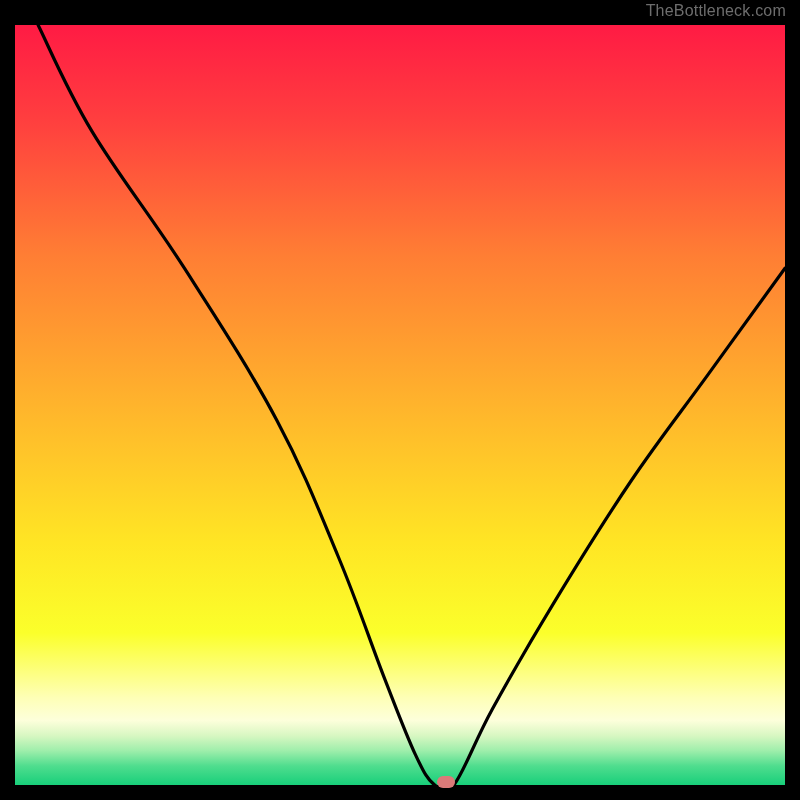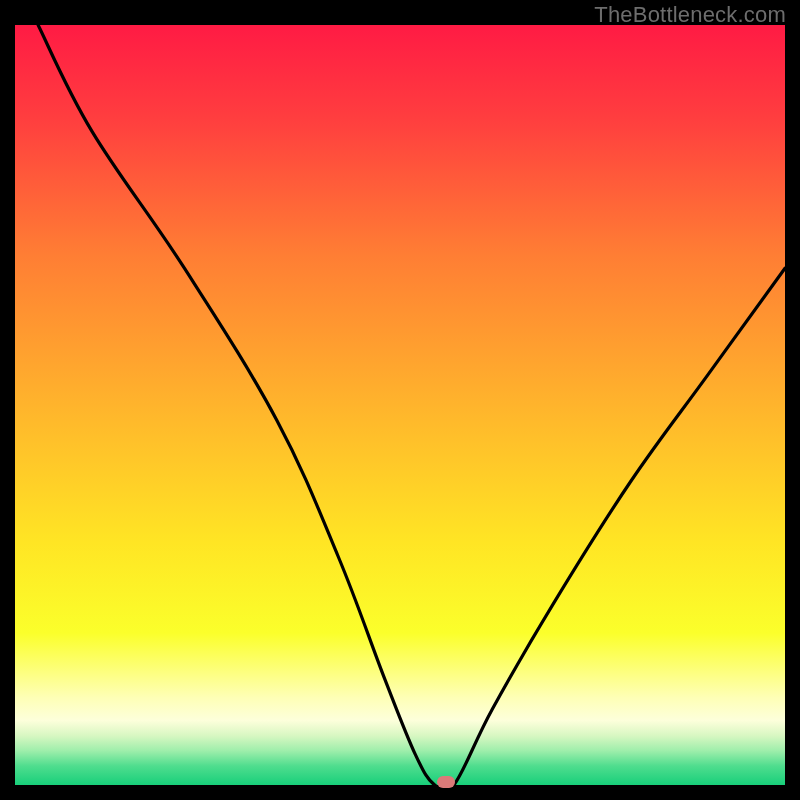--- a/index.html
+++ b/index.html
@@ -15,21 +15,21 @@
     position: relative;
     width: 800px;
     height: 800px;
     background: #000;
   }
   .watermark {
     position: absolute;
     top: 2px;
     right: 14px;
     color: #6d6d6d;
-    font-size: 22px;
+    font-size: 16px;
     letter-spacing: 0.2px;
     font-weight: 400;
     z-index: 5;
   }
   
   .plot-frame {
     position: absolute;
     left: 15px;
     top: 25px;
     width: 770px;

